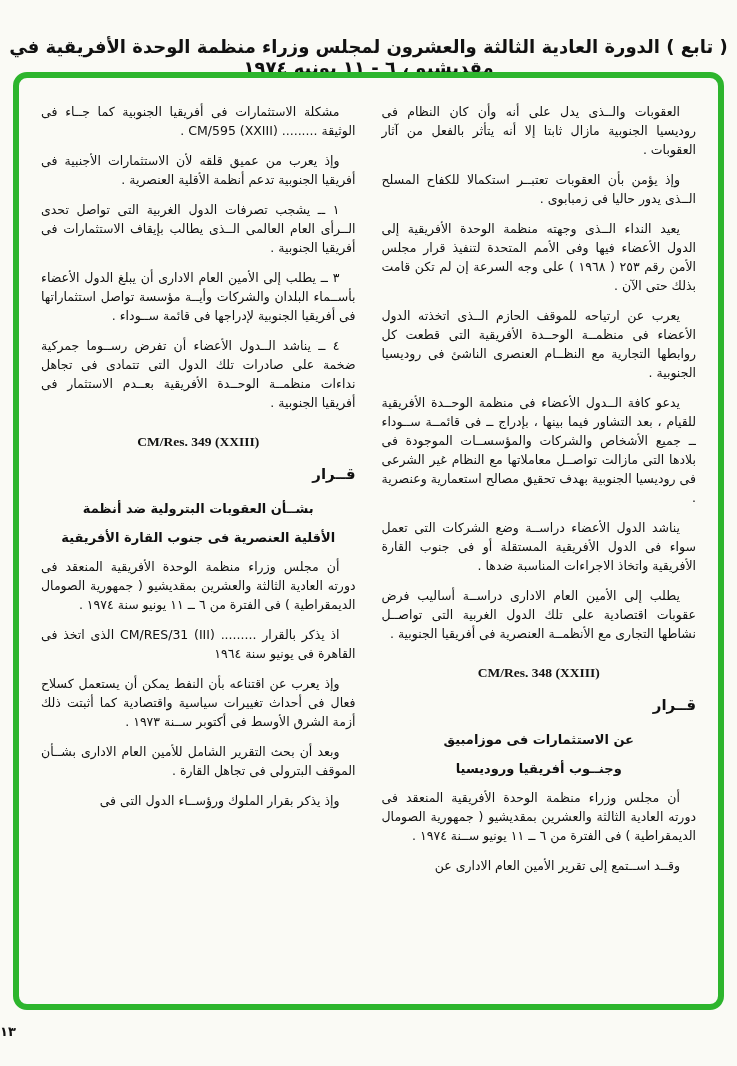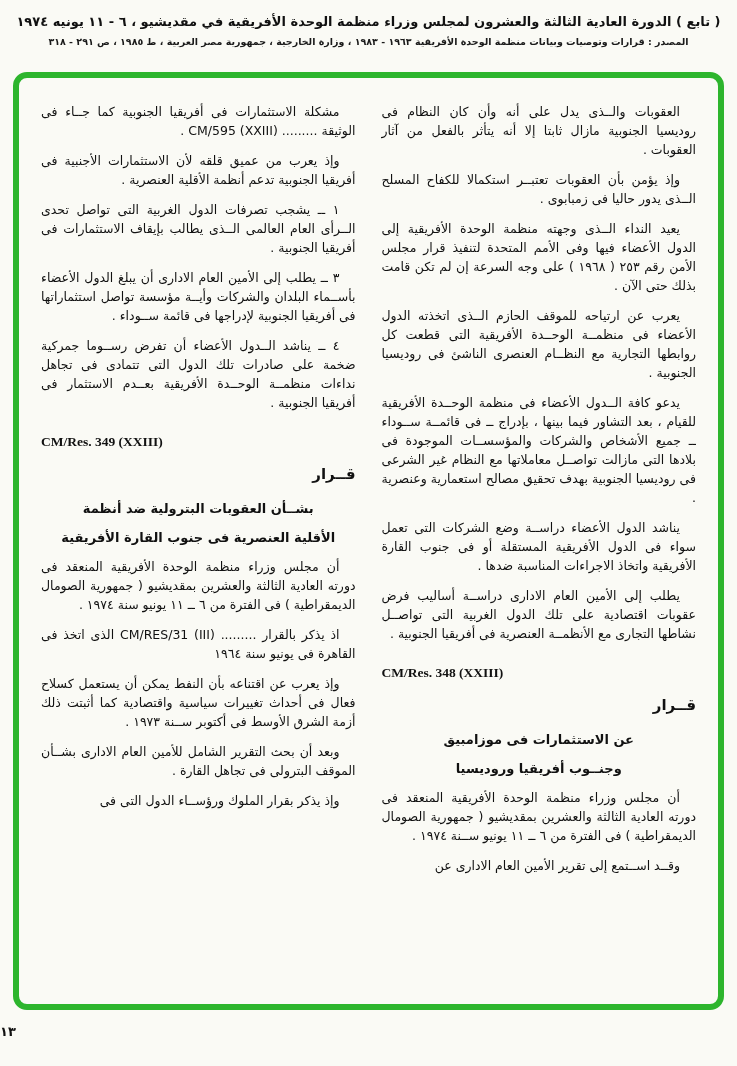--- a/index.html
+++ b/index.html
@@ -20,24 +20,25 @@
   }
   .header {
     position: absolute;
     top: 14px;
     left: 0;
     width: 100%;
     text-align: center;
     direction: rtl;
   }
   .header-line1 {
-    font-size: 13px;
+    font-size: 18px;
     font-weight: 700;
     letter-spacing: 0;
     padding: 0 4px;
+    margin-top: 22px;
   }
   .header-line2 {
     font-size: 9.5px;
     font-weight: 700;
     margin-top: 7px;
     color: #1a1a1a;
     padding: 0 10px;
   }
   .frame {
     box-sizing: border-box;
@@ -62,21 +63,21 @@
     line-height: 1.52;
     text-align: justify;
     direction: rtl;
   }
   .para {
     margin: 0 0 11px 0;
     text-indent: 16px;
   }
   .res {
     direction: ltr;
-    text-align: left;
+    text-align: center;
     font-family: "Liberation Serif", "DejaVu Serif", serif;
     font-weight: 700;
     font-size: 13.5px;
     margin: 20px 0 10px 0;
   }
   .title {
     font-weight: 700;
     font-size: 15px;
     margin: 10px 0 14px 0;
     letter-spacing: 1px;

